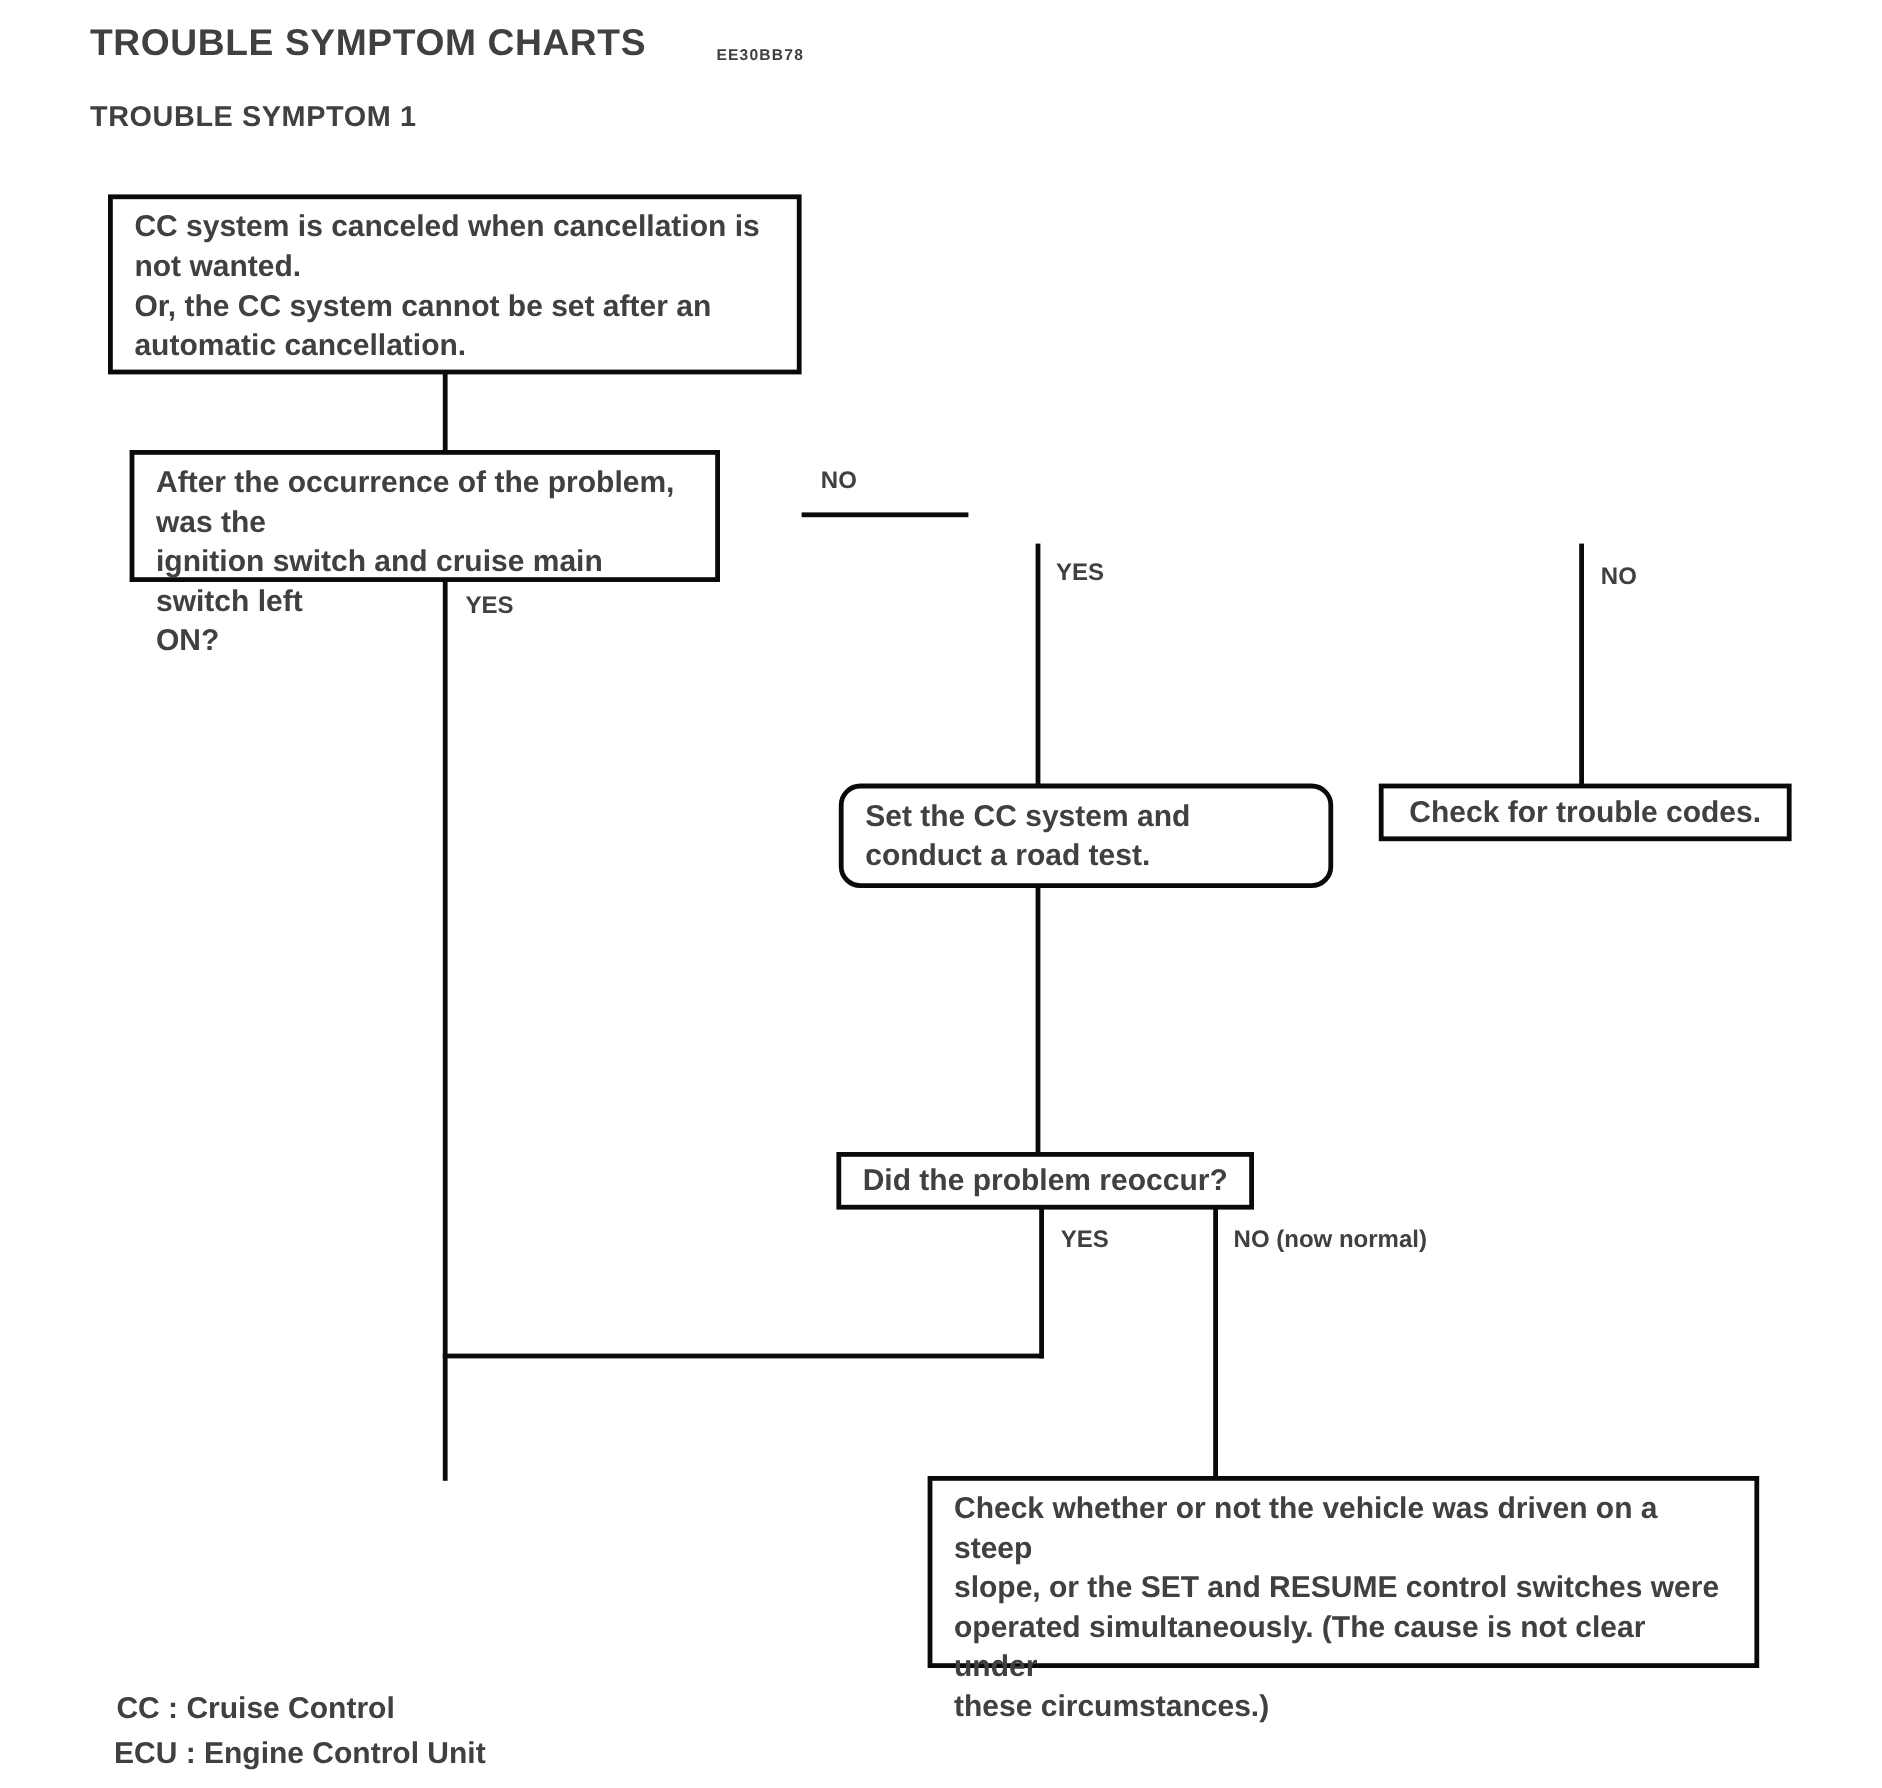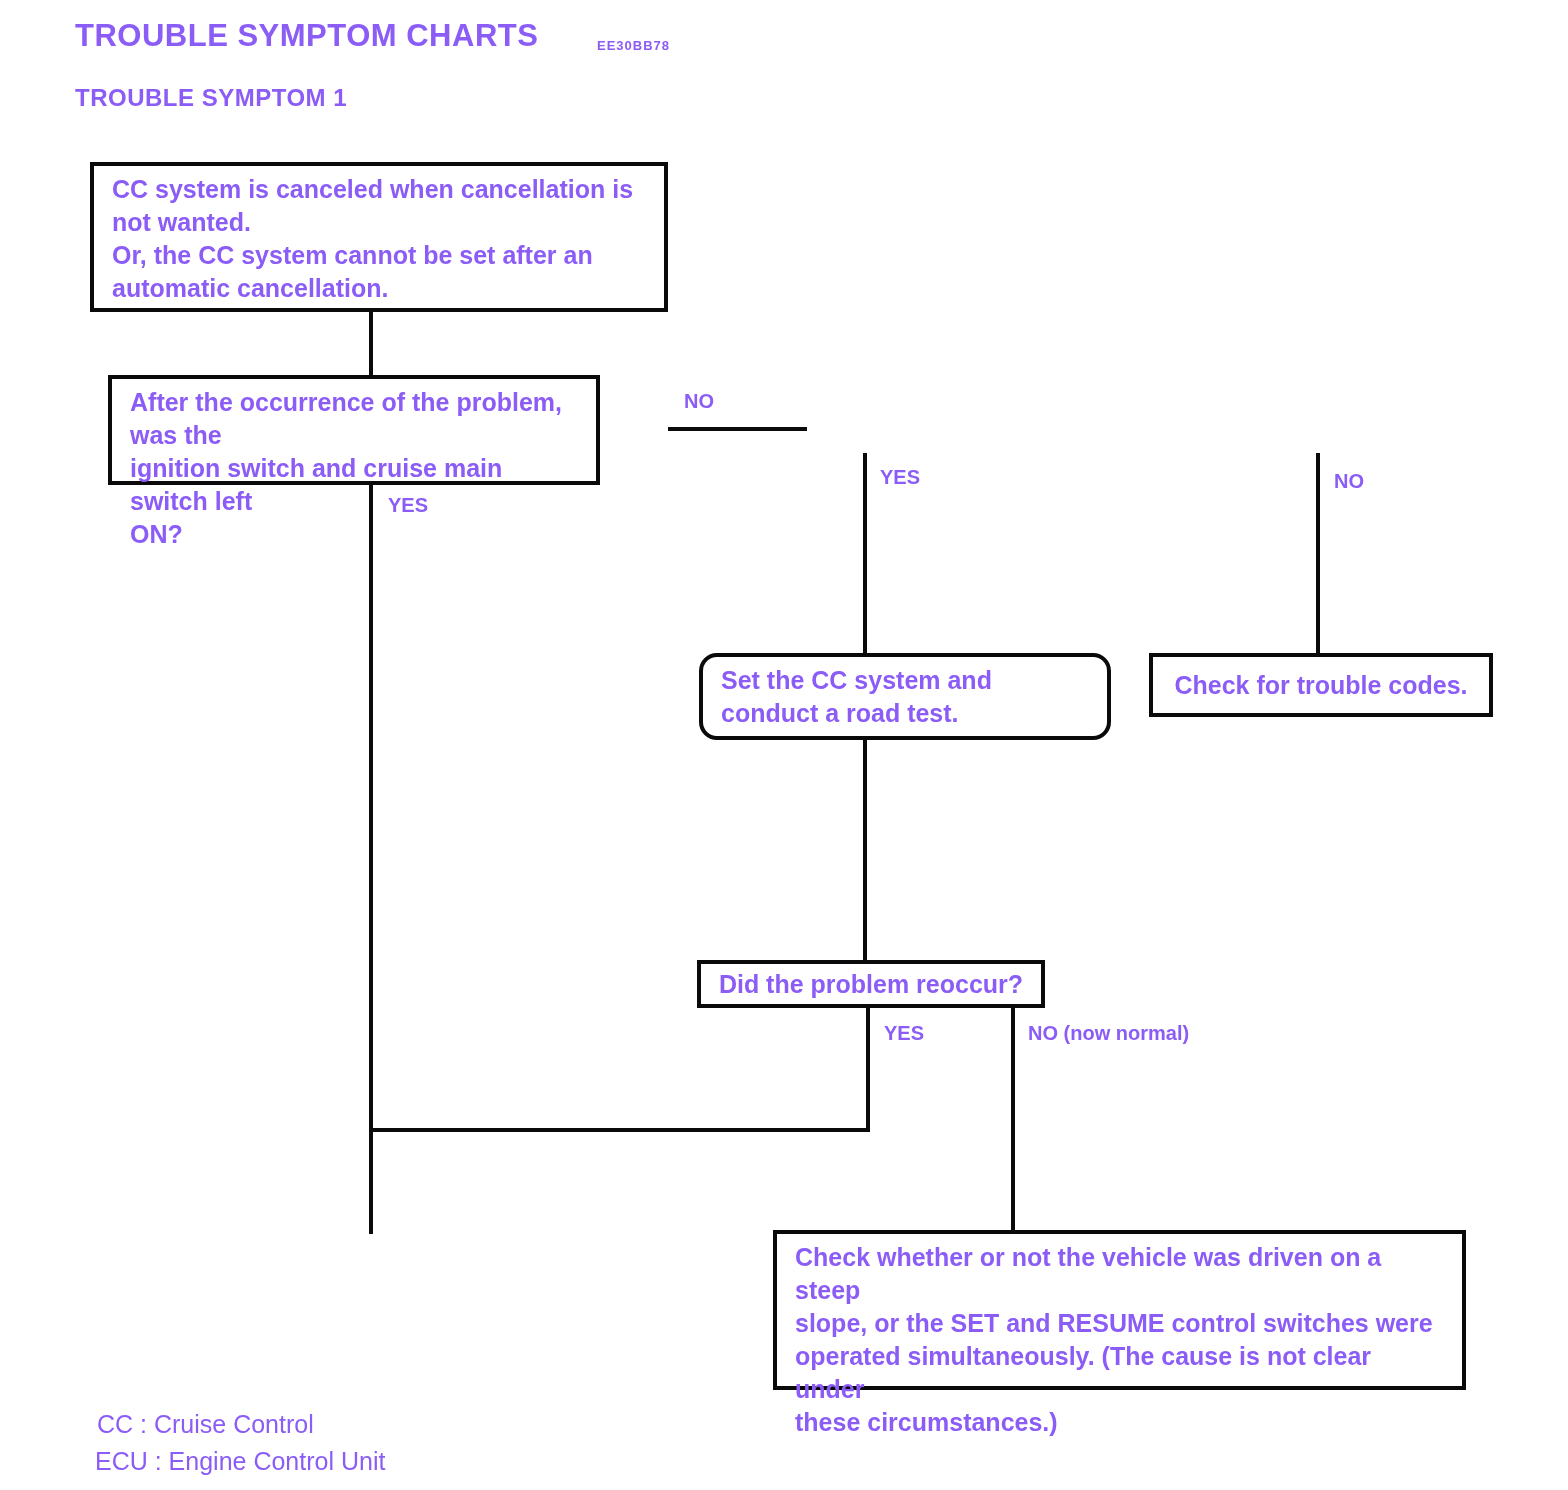--- a/index.html
+++ b/index.html
@@ -3,21 +3,21 @@
 <meta charset="utf-8">
 <style>
   * { margin: 0; padding: 0; box-sizing: border-box; }
   html, body { background: #ffffff; }
   .canvas {
     position: relative;
     width: 1568px;
     height: 1490px;
     background: #ffffff;
     font-family: "Liberation Sans", sans-serif;
-    color: #8b5cf6;
+    color: #404040;
     overflow: hidden;
   }
   .title {
     position: absolute;
     left: 75px; top: 18px;
     font-size: 31px;
     font-weight: bold;
     letter-spacing: 0.5px;
   }
   .doc-code {
@@ -57,21 +57,21 @@
   }
   .edge-label {
     position: absolute;
     font-size: 20px;
     font-weight: bold;
     white-space: nowrap;
   }
   .legend-line {
     position: absolute;
     font-size: 25px;
-    font-weight: normal;
+    font-weight: bold;
   }
 </style>
 </head>
 <body>
 
 <div class="canvas">
 
   <div class="title">TROUBLE SYMPTOM CHARTS</div>
   <div class="doc-code">EE30BB78</div>
   <div class="subtitle">TROUBLE SYMPTOM 1</div>
@@ -82,21 +82,21 @@
 automatic cancellation.</div>
 
   <div class="node pad" style="left:108px; top:375px; width:492px; height:110px;">After the occurrence of the problem, was the
 ignition switch and cruise main switch left
 ON?</div>
 
 
   <div class="node pad" style="left:699px; top:653px; width:412px; height:87px;border-radius:18px;">Set the CC system and
 conduct a road test.</div>
 
-  <div class="node center" style="left:1149px; top:653px; width:344px; height:64px;">Check for trouble codes.</div>
+  <div class="node center" style="left:1149px; top:653px; width:344px; height:48px;">Check for trouble codes.</div>
 
   <div class="node center" style="left:697px; top:960px; width:348px; height:48px;">Did the problem reoccur?</div>
 
 
   <div class="node pad" style="left:773px; top:1230px; width:693px; height:160px;">Check whether or not the vehicle was driven on a steep
 slope, or the SET and RESUME control switches were
 operated simultaneously. (The cause is not clear under
 these circumstances.)</div>
 
   <div class="edge" style="left:369px; top:310px; width:4px; height:67px;"></div>

